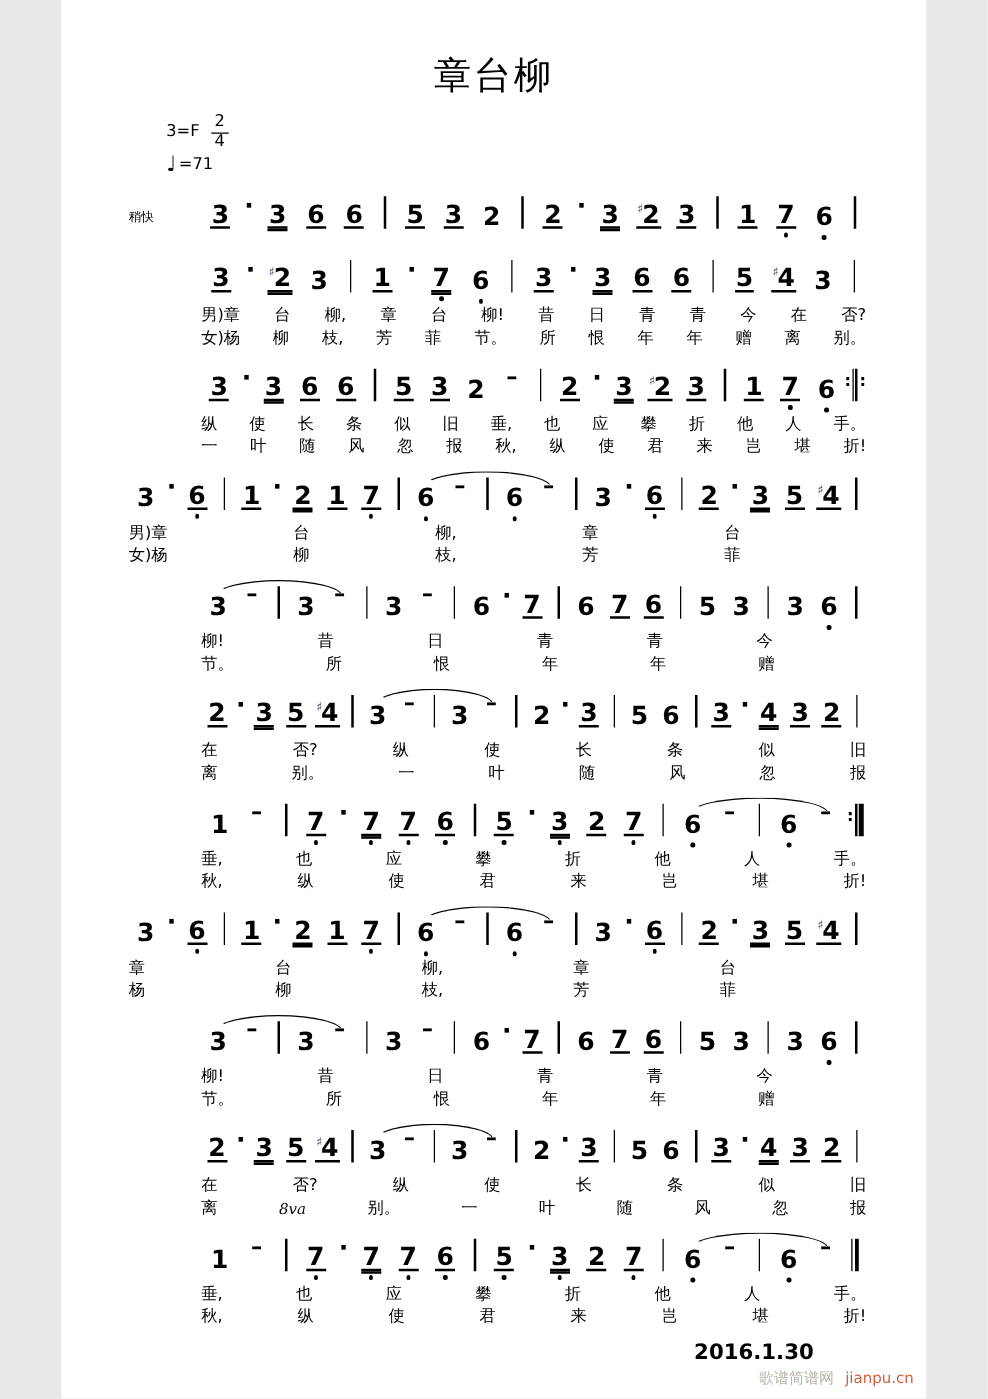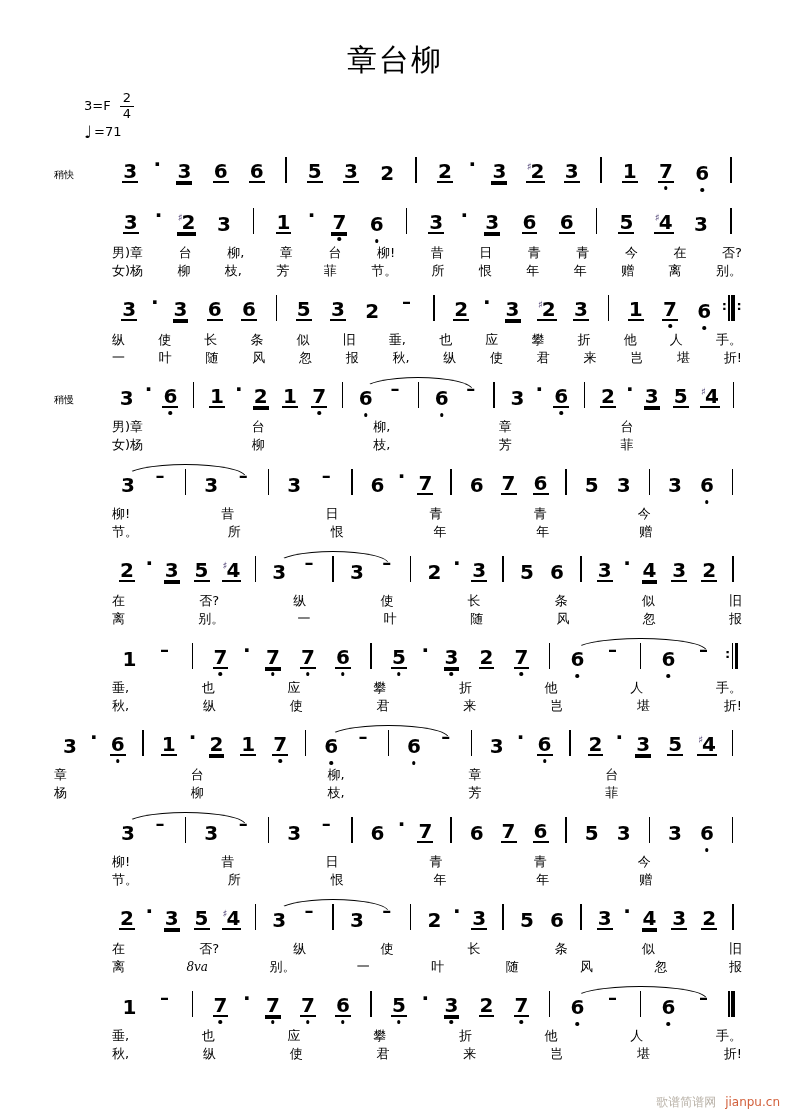--- a/index.html
+++ b/index.html
@@ -1,16 +1,16 @@
 <!DOCTYPE html>
 <html><head>
 <meta charset="utf-8">
 <style>
   html,body{margin:0;padding:0;background:#e8e8e8;}
-  .page{width:790px;height:1119px;background:#ffffff;margin:0 auto;position:relative;
+  .page{width:692px;height:1119px;background:#ffffff;margin:0 auto;position:relative;
         font-family:"DejaVu Sans",sans-serif;color:#000;overflow:hidden;box-sizing:border-box;}
   .title{text-align:center;padding-top:40px;font-family:"DejaVu Serif",serif;font-size:30px;letter-spacing:2px;}
   .header-row{display:flex;justify-content:space-between;align-items:flex-start;padding:10px 84px 2px 84px;}
   .key-block{font-size:13px;line-height:1.25;}
   .key-line{display:flex;align-items:center;}
   .frac{display:inline-flex;flex-direction:column;text-align:center;margin-left:9px;font-size:13px;line-height:1.15;}
   .frac .num{border-bottom:1px solid #000;padding:0 3px;}
   .tempo-line{margin-top:2px;font-size:13px;display:flex;align-items:center;}
   .qnote{font-size:17px;margin-right:2px;line-height:1;}
   .credits{text-align:right;font-size:13px;line-height:1.6;}
@@ -319,23 +319,20 @@
             <span class="syl">使</span>
             <span class="syl">君</span>
             <span class="syl">来</span>
             <span class="syl">岂</span>
             <span class="syl">堪</span>
             <span class="syl">折!</span>
           </div>
         </div>
       </div>
       <div class="system">
-        <div class="gutter">
-          <span class="tmark">稍慢</span>
-        </div>
         <div class="sys-body">
           <div class="notes-row">
             <span class="cell ncell" style="flex: 1 1 0px;">
               <span class="note">3</span>
             </span>
             <span class="cell augdot" style="flex: 0.5 1 0px;">·</span>
             <span class="cell ncell" style="flex: 1 1 0px;">
               <span class="note u1 low">6</span>
             </span>
             <span class="cell bcell" style="flex: 0.6 1 0px;">
@@ -1035,18 +1032,19 @@
             <span class="syl">君</span>
             <span class="syl">来</span>
             <span class="syl">岂</span>
             <span class="syl">堪</span>
             <span class="syl">折!</span>
           </div>
         </div>
       </div>
     </div>
 
+  <div class="date">2016.1.30</div>
 
   <div class="watermark">
     <span class="wm-site">歌谱简谱网</span>
     <span class="wm-domain">jianpu.cn</span>
   </div>
 </div>
 
 </body></html>

